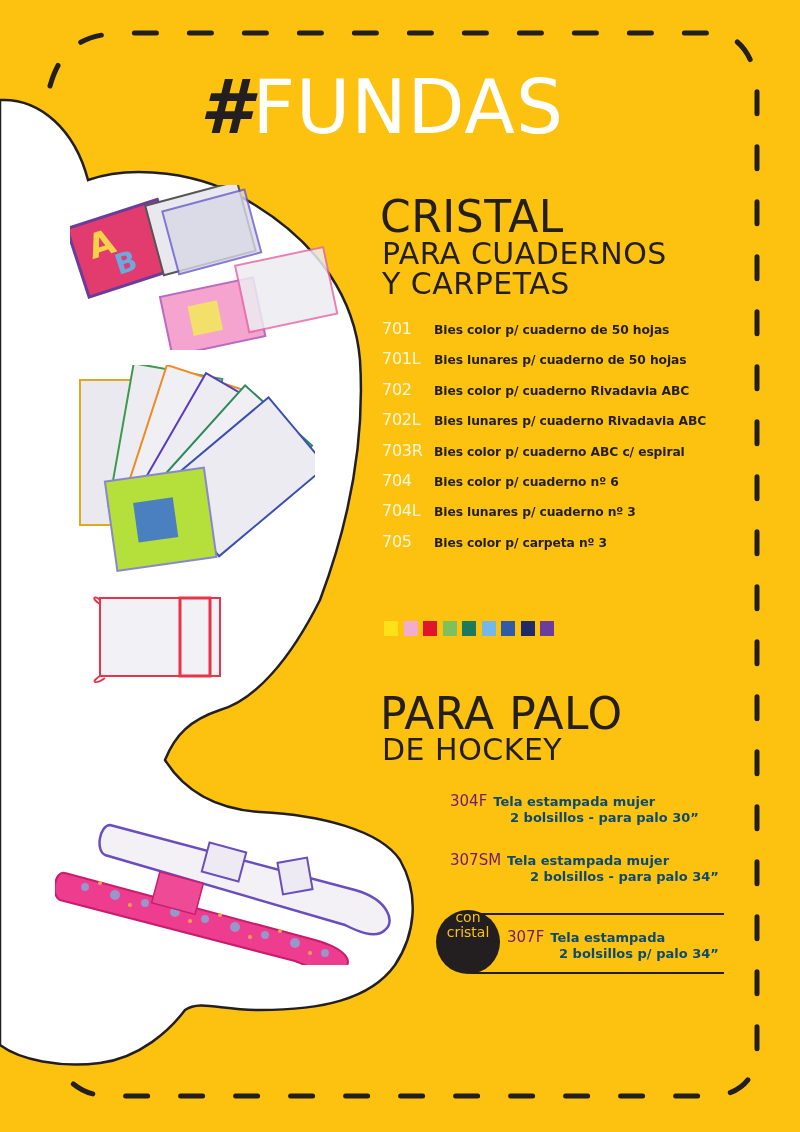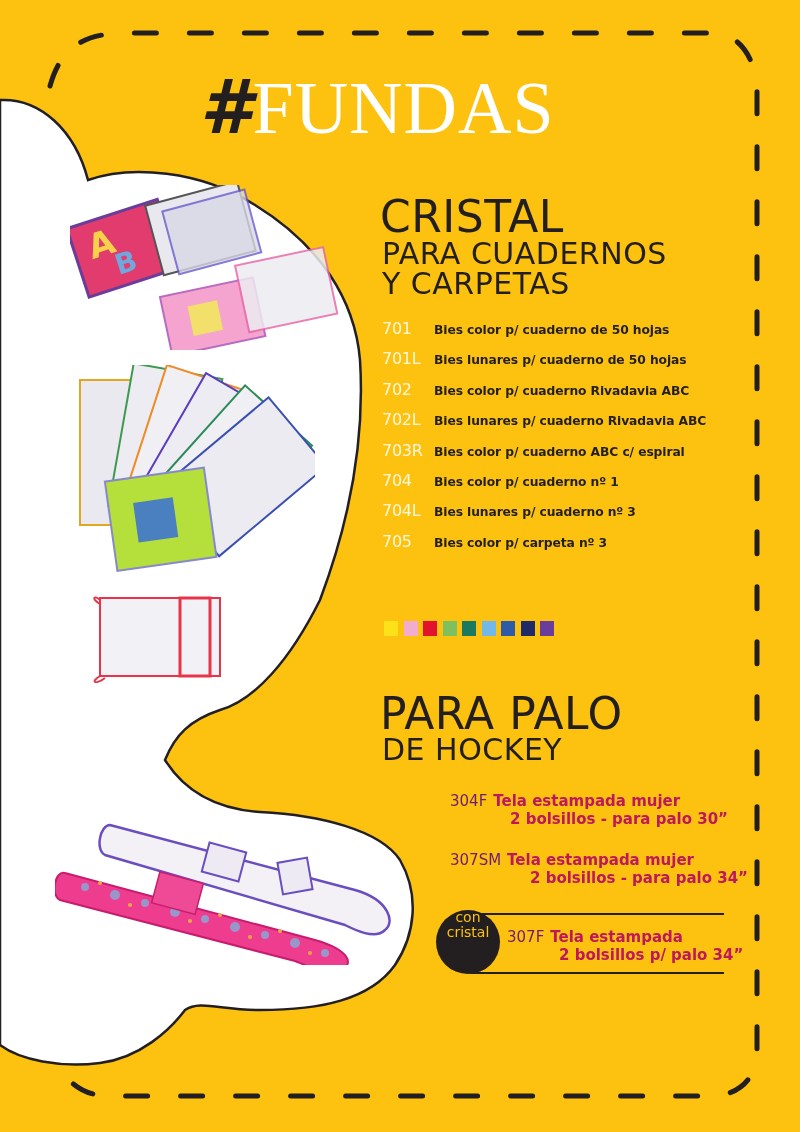--- a/index.html
+++ b/index.html
@@ -13,42 +13,42 @@
     .dashed-frame { position: absolute; left: 0; top: 0; width: 800px; height: 1132px; pointer-events: none; }
     .cloud { position: absolute; left: 0; top: 0; width: 800px; height: 1132px; }
 
     .page-title {
       position: absolute; left: 200px; top: 70px;
       font-family: "DejaVu Sans", sans-serif;
       font-size: 74px; font-weight: 300; letter-spacing: 1px;
       line-height: 1; white-space: nowrap;
     }
     .page-title .hash { color: #231f20; font-weight: 700; font-style: italic; }
-    .page-title .word { color: #ffffff; font-weight: 400; font-family: Liberation Serif, serif; }
+    .page-title .word { color: #ffffff; font-weight: 400; }
 
     .section-heading {
       position: absolute; font-family: "DejaVu Sans", sans-serif; color: #231f20;
       line-height: 1;
     }
     .h-main { font-size: 44px; font-weight: 400; letter-spacing: 0.5px; }
     .h-sub { font-size: 30px; font-weight: 400; letter-spacing: 0.5px; line-height: 30px; }
 
     .product-list { position: absolute; left: 382px; top: 319px; width: 360px; }
     .product-row { display: flex; align-items: baseline; height: 30.4px; white-space: nowrap; }
     .product-code {
       width: 52px; color: #fff7dd; font-size: 16px; font-weight: 400; letter-spacing: -0.3px;
     }
     .product-desc { color: #231f20; font-size: 12.3px; font-weight: 700; letter-spacing: -0.1px; }
 
     .swatches { position: absolute; left: 384px; top: 621px; display: flex; gap: 5.5px; }
     .swatch { width: 14px; height: 15px; }
 
     .hockey-item { position: absolute; white-space: nowrap; }
     .hockey-item .code { color: #701a75; font-size: 15px; font-weight: 400; margin-right: 6px; }
-    .hockey-item .line1, .hockey-item .line2 { color: #be185d; font-size: 15px; font-weight: 700; }
+    .hockey-item .line1, .hockey-item .line2 { color: #0c4a6e; font-size: 13px; font-weight: 700; }
     .hockey-item .line2 { position: absolute; }
 
     .rule { position: absolute; height: 1.5px; background: #231f20; }
 
     .badge {
       position: absolute; left: 436px; top: 910px; width: 64px; height: 64px;
       border-radius: 50%; background: #231f20; color: #fdc20f;
       display: flex; flex-direction: column; align-items: center; 
       font-size: 14px; line-height: 15px; font-weight: 400;
     }
@@ -166,21 +166,21 @@
   <div class="product-row">
       <span class="product-code">702L</span>
       <span class="product-desc">Bies lunares p/ cuaderno Rivadavia ABC</span>
     </div>
   <div class="product-row">
       <span class="product-code">703R</span>
       <span class="product-desc">Bies color p/ cuaderno ABC c/ espiral</span>
     </div>
   <div class="product-row">
       <span class="product-code">704</span>
-      <span class="product-desc">Bies color p/ cuaderno nº 1</span>
+      <span class="product-desc">Bies color p/ cuaderno nº 6</span>
     </div>
   <div class="product-row">
       <span class="product-code">704L</span>
       <span class="product-desc">Bies lunares p/ cuaderno nº 3</span>
     </div>
   <div class="product-row">
       <span class="product-code">705</span>
       <span class="product-desc">Bies color p/ carpeta nº 3</span>
     </div>
 </div>

